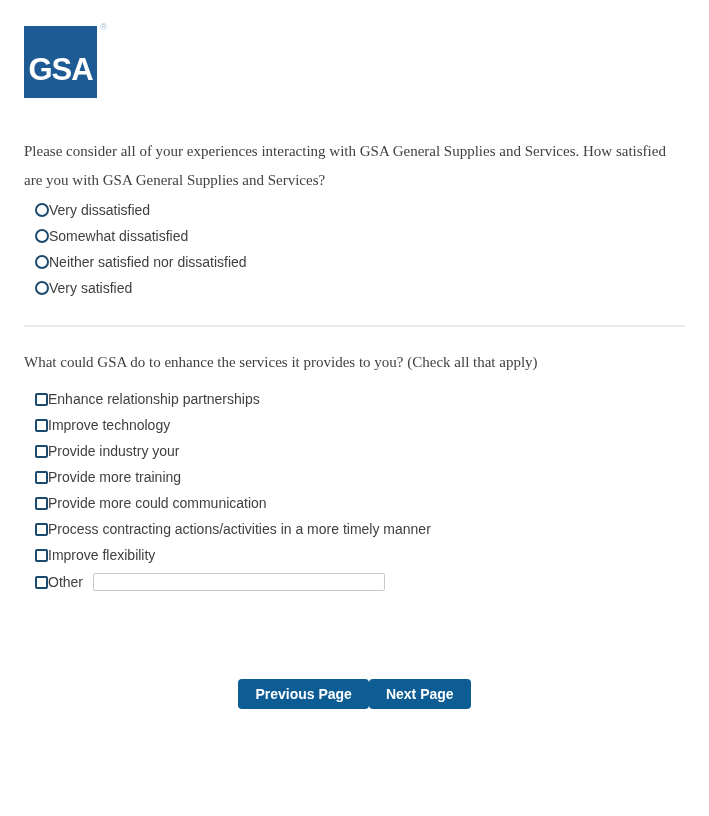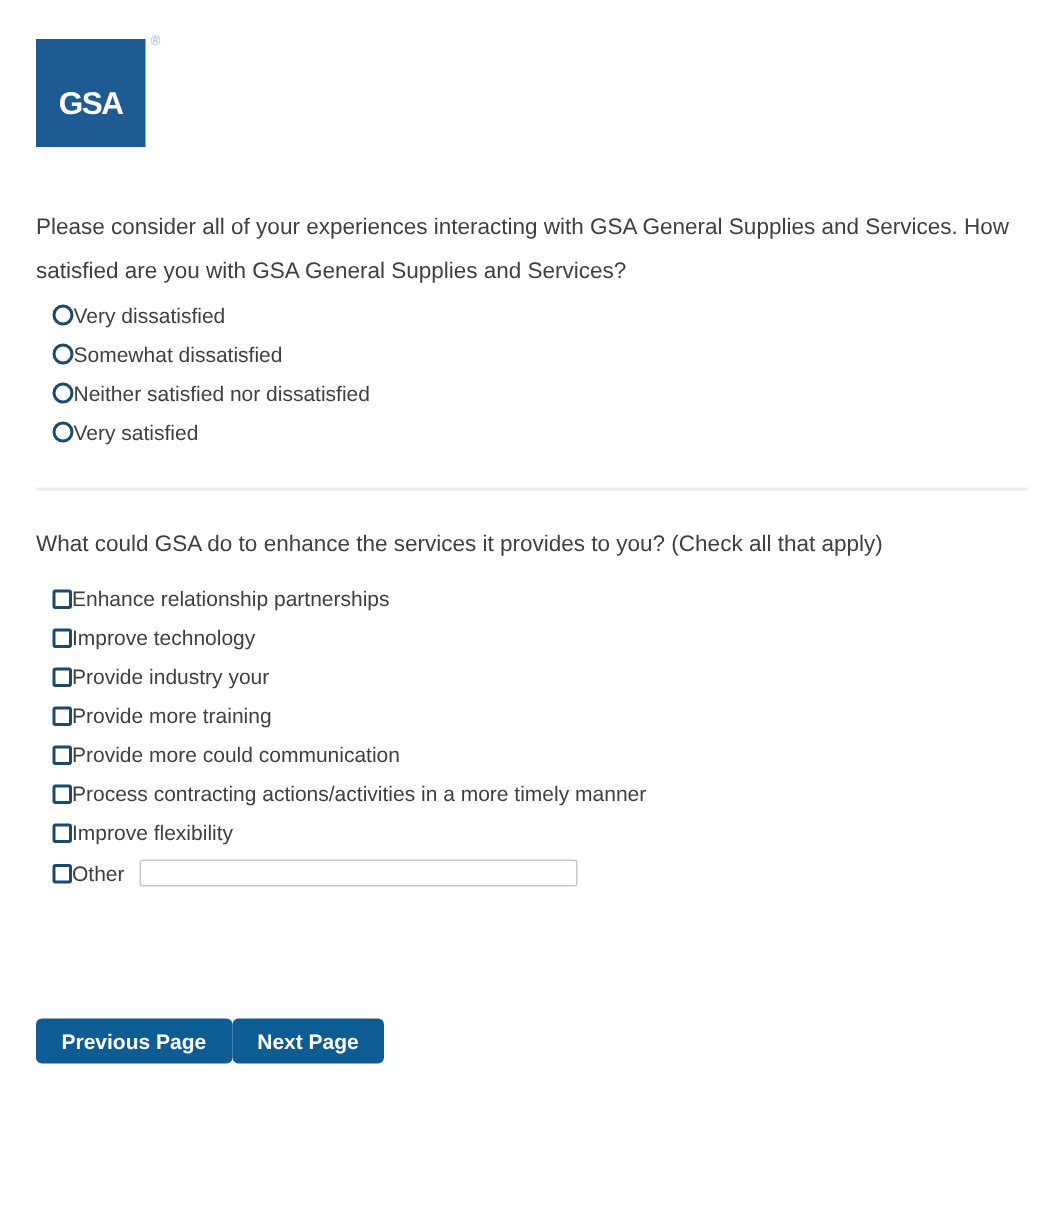--- a/index.html
+++ b/index.html
@@ -15,32 +15,32 @@
   .container { padding: 26px 24px 0 24px; }
 
   
   .logo-wrap { position: relative; display: inline-block; }
   .logo {
     width: 73px; height: 72px;
     background: var(--logo-blue, #1e5a94);
     display: flex; align-items: center; justify-content: center;
   }
   .logo-text {
-    color: #ffffff; font-weight: bold; font-size: 21px;
+    color: #ffffff; font-weight: bold; font-size: 31px;
     letter-spacing: -1px; padding-top: 16px;
   }
   .reg {
     position: absolute; top: -4px; right: -10px;
     font-size: 9px; color: var(--registered-mark, #9db9d2);
   }
 
   
   .question-text {
     font-size: 15px; line-height: 29px; margin: 0;
-    max-width: 650px; color: var(--text, #3f3f3f);
+    max-width: 650px; color: var(--text, #3f3f3f); font-family: Liberation Serif, serif;
   }
   .q1 { margin-top: 39px; }
   .q2 { margin-top: 21px; }
   .options { margin-top: 6px; }
   .options2 { margin-top: 13px; }
 
   .opt-row {
     display: flex; align-items: center;
     height: 18px; margin: 0 0 8px 11px; cursor: pointer;
   }
@@ -62,21 +62,21 @@
     font-size: 13px; padding: 0 5px; font-family: inherit; color: var(--text, #3f3f3f);
   }
 
   .divider {
     border: none; height: 0;
     border-top: 2px solid var(--divider, #ebebeb);
     margin: 28px 0 0 0;
   }
 
   
-  .nav { display: flex; justify-content: flex-start; margin-top: 87px; }
+  .nav { display: flex; justify-content: center; margin-top: 87px; }
   .nav-btn {
     background: var(--button-blue, #0d5c94);
     color: #ffffff; border: none; border-radius: 4px;
     height: 30px; padding: 0 17px;
     font-size: 14px; font-weight: 600;
     font-family: inherit; cursor: pointer;
   }
 </style>
 </head>
 <body>

